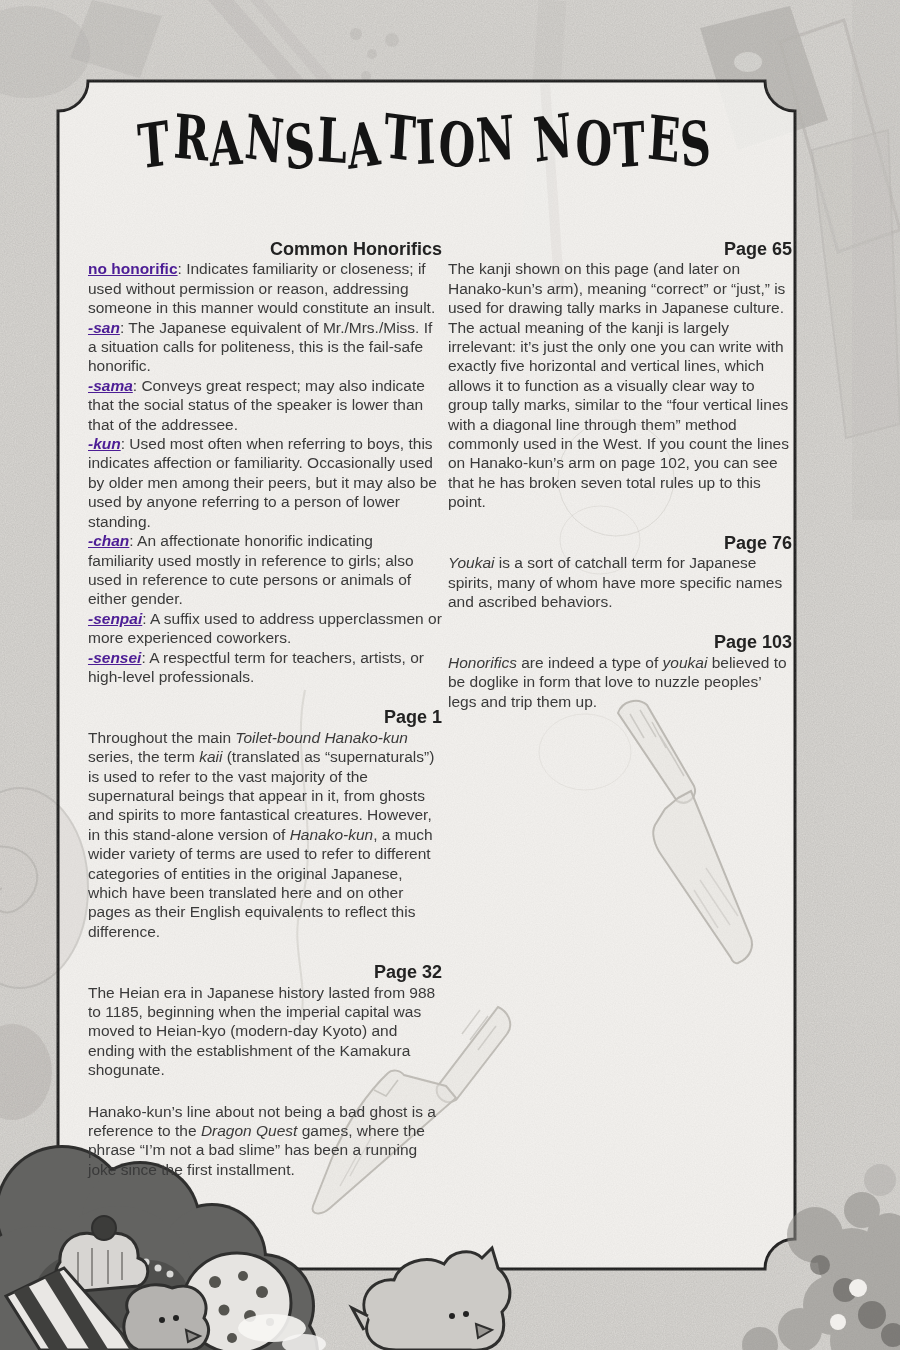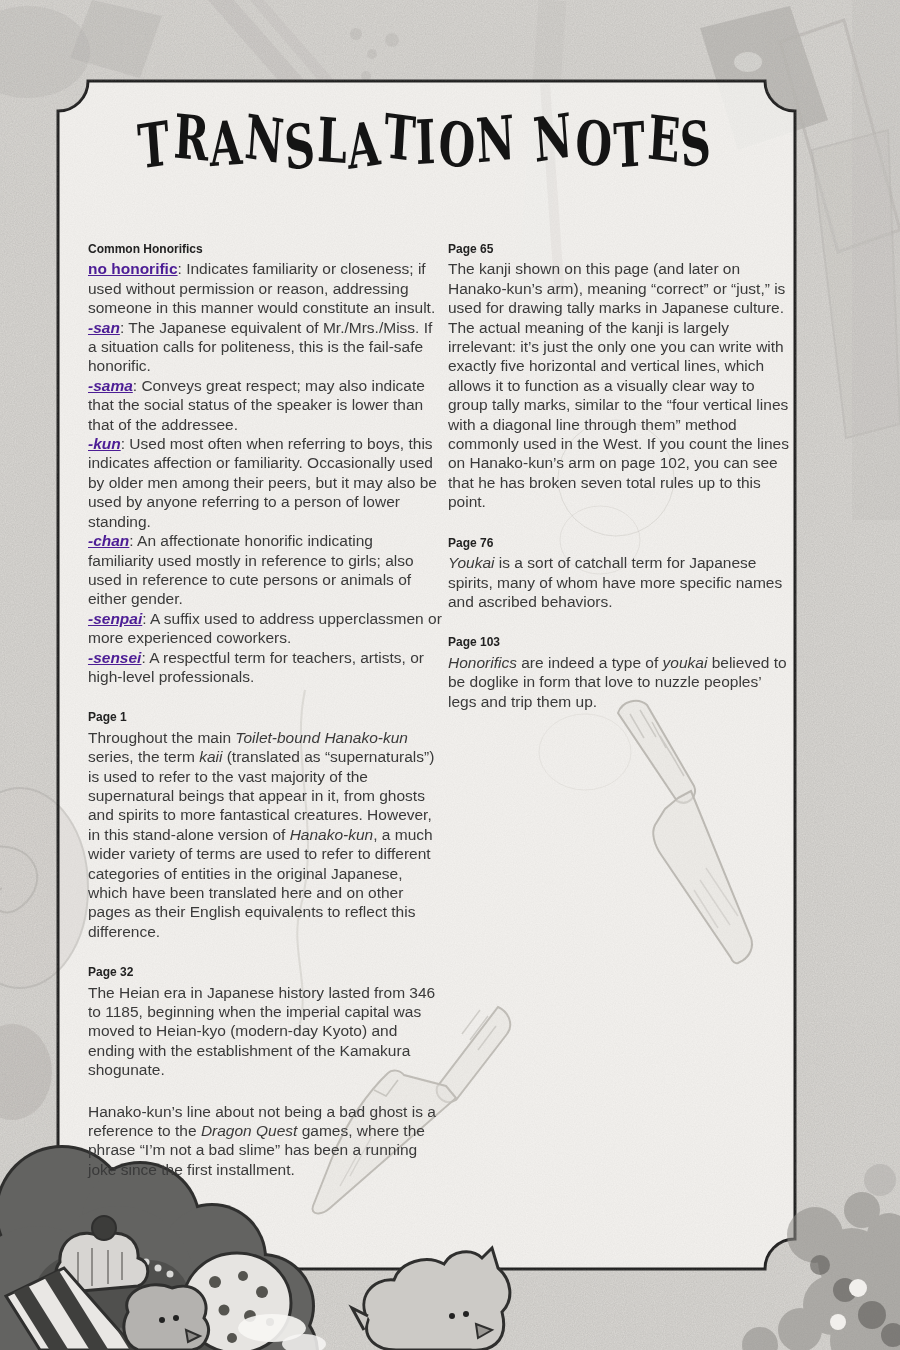--- a/index.html
+++ b/index.html
@@ -9,21 +9,21 @@
   .content{position:absolute;left:0;top:0;width:900px;height:1350px;z-index:2;pointer-events:none;}
   .title{position:absolute;left:58px;width:737px;top:104px;margin:0;text-align:center;
          font-family:"DejaVu Serif","Liberation Serif",serif;font-weight:700;color:#141414;
          font-size:42px;letter-spacing:2px;line-height:86px;white-space:nowrap;}
   .tchar{display:inline-block;transform-origin:50% 60%;}
   .tspace{width:18px;}
   .col{position:absolute;top:240px;font-size:15.5px;line-height:19.4px;color:#3a3a3a;}
   .col.left{left:88px;width:354px;}
   .col.right{left:448px;width:344px;}
   .col section{margin:0 0 22px 0;}
-  .col h3{margin:0;font-size:12px;line-height:19.4px;font-weight:700;color:#222222;}
+  .col h3{margin:0;font-size:18px;line-height:19.4px;font-weight:700;color:#222222;text-align:right;}
   .col p{margin:0;}
   .col strong{font-weight:700;color:#4c1d95;text-decoration:underline;}
   .col em{font-style:italic;}
   .col strong.i{font-style:italic;margin-top:44px;}
 </style>
 </head>
 <body>
 
 <div class="stage">
 
@@ -216,21 +216,21 @@
           <p><strong class="i">-chan</strong>: An affectionate honorific indicating familiarity used mostly in reference to girls; also used in reference to cute persons or animals of either gender.</p>
           <p><strong class="i">-senpai</strong>: A suffix used to address upperclassmen or more experienced coworkers.</p>
           <p><strong class="i">-sensei</strong>: A respectful term for teachers, artists, or high-level professionals.</p>
         </section>
         <section>
           <h3>Page 1</h3>
           <p>Throughout the main <em>Toilet-bound Hanako-kun</em> series, the term <em>kaii</em> (translated as “supernaturals”) is used to refer to the vast majority of the supernatural beings that appear in it, from ghosts and spirits to more fantastical creatures. However, in this stand-alone version of <em>Hanako-kun</em>, a much wider variety of terms are used to refer to different categories of entities in the original Japanese, which have been translated here and on other pages as their English equivalents to reflect this difference.</p>
         </section>
         <section>
           <h3>Page 32</h3>
-          <p>The Heian era in Japanese history lasted from 346 to 1185, beginning when the imperial capital was moved to Heian-kyo (modern-day Kyoto) and ending with the establishment of the Kamakura shogunate.</p>
+          <p>The Heian era in Japanese history lasted from 988 to 1185, beginning when the imperial capital was moved to Heian-kyo (modern-day Kyoto) and ending with the establishment of the Kamakura shogunate.</p>
         </section>
         <section>
           <p>Hanako-kun’s line about not being a bad ghost is a reference to the <em>Dragon Quest</em> games, where the phrase “I’m not a bad slime” has been a running joke since the first installment.</p>
         </section>
       </div>
     <div class="col right">
         <section>
           <h3>Page 65</h3>
           <p>The kanji shown on this page (and later on Hanako-kun’s arm), meaning “correct” or “just,” is used for drawing tally marks in Japanese culture. The actual meaning of the kanji is largely irrelevant: it’s just the only one you can write with exactly five horizontal and vertical lines, which allows it to function as a visually clear way to group tally marks, similar to the “four vertical lines with a diagonal line through them” method commonly used in the West. If you count the lines on Hanako-kun’s arm on page 102, you can see that he has broken seven total rules up to this point.</p>
         </section>

